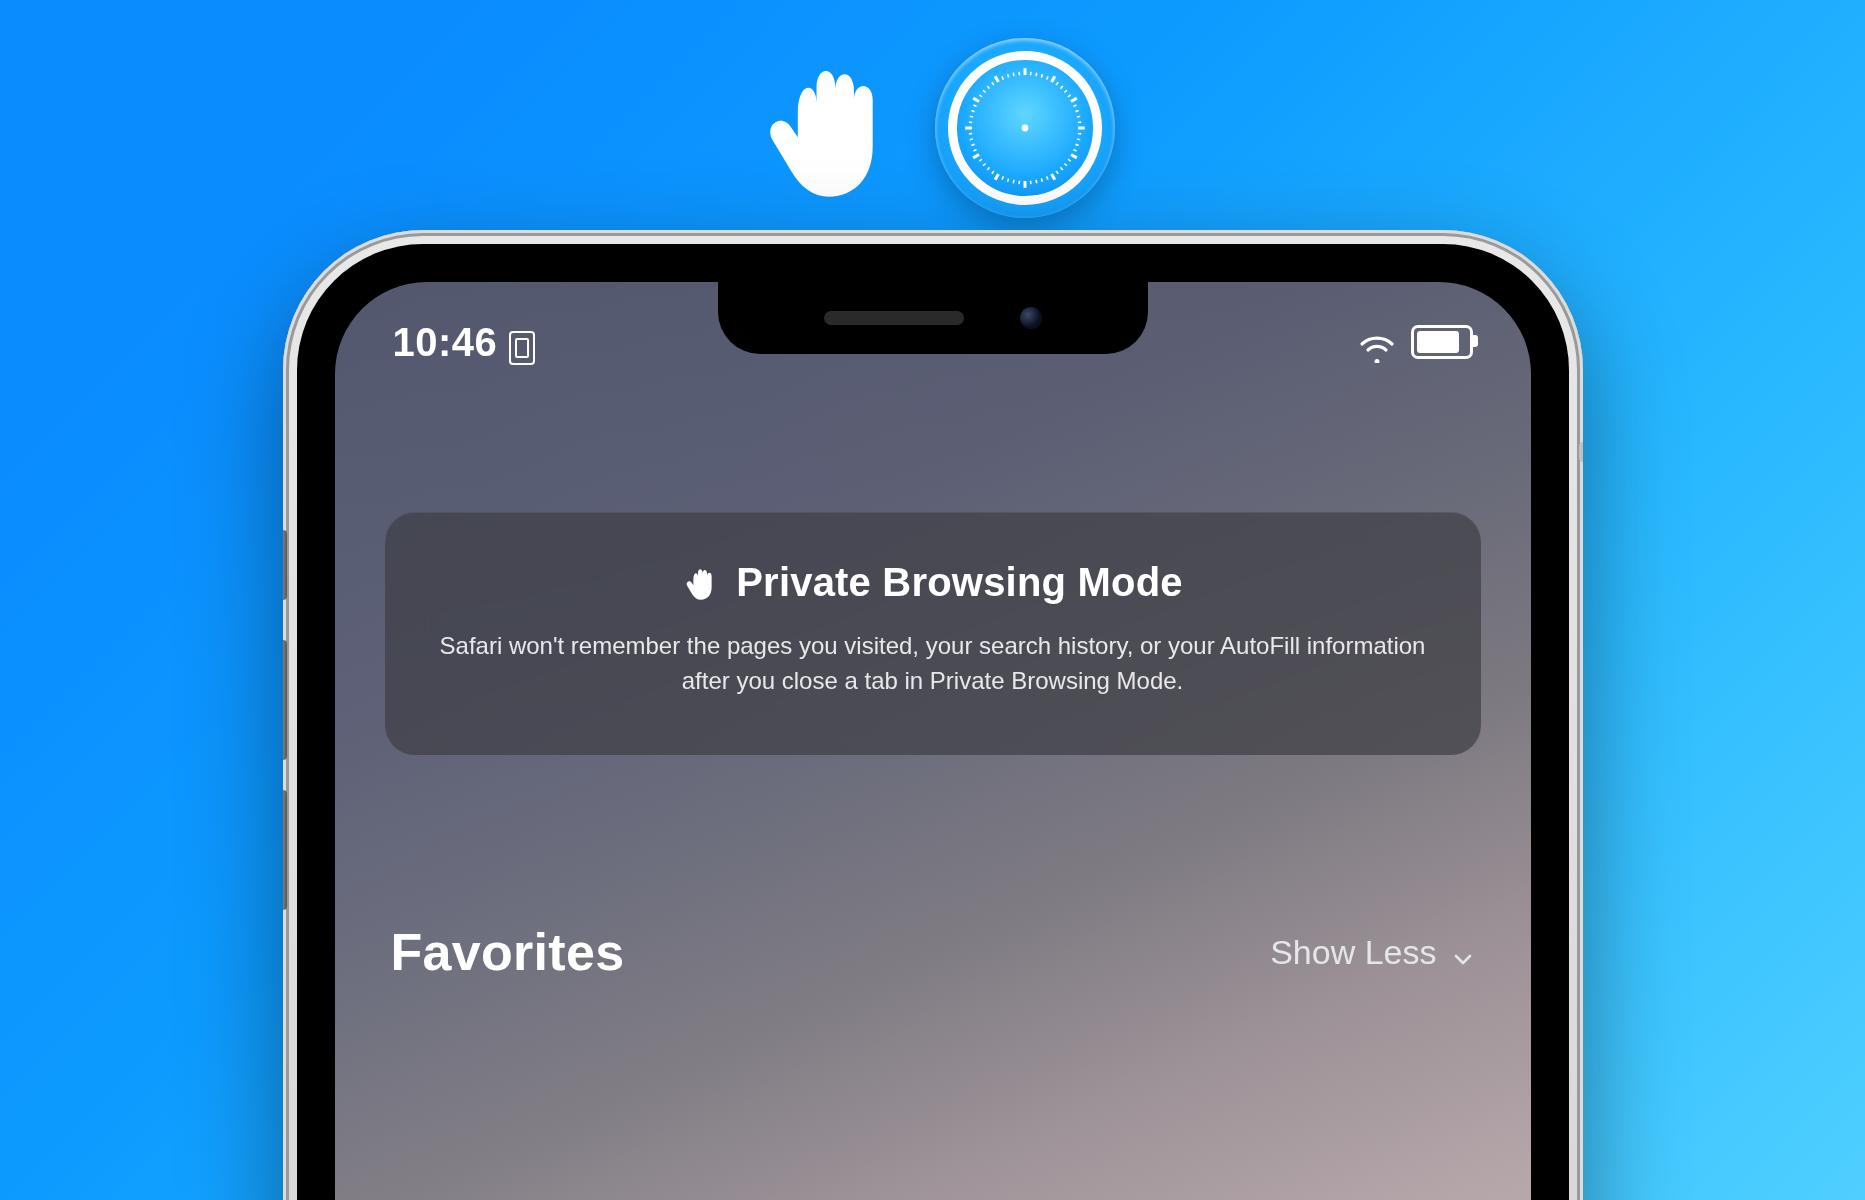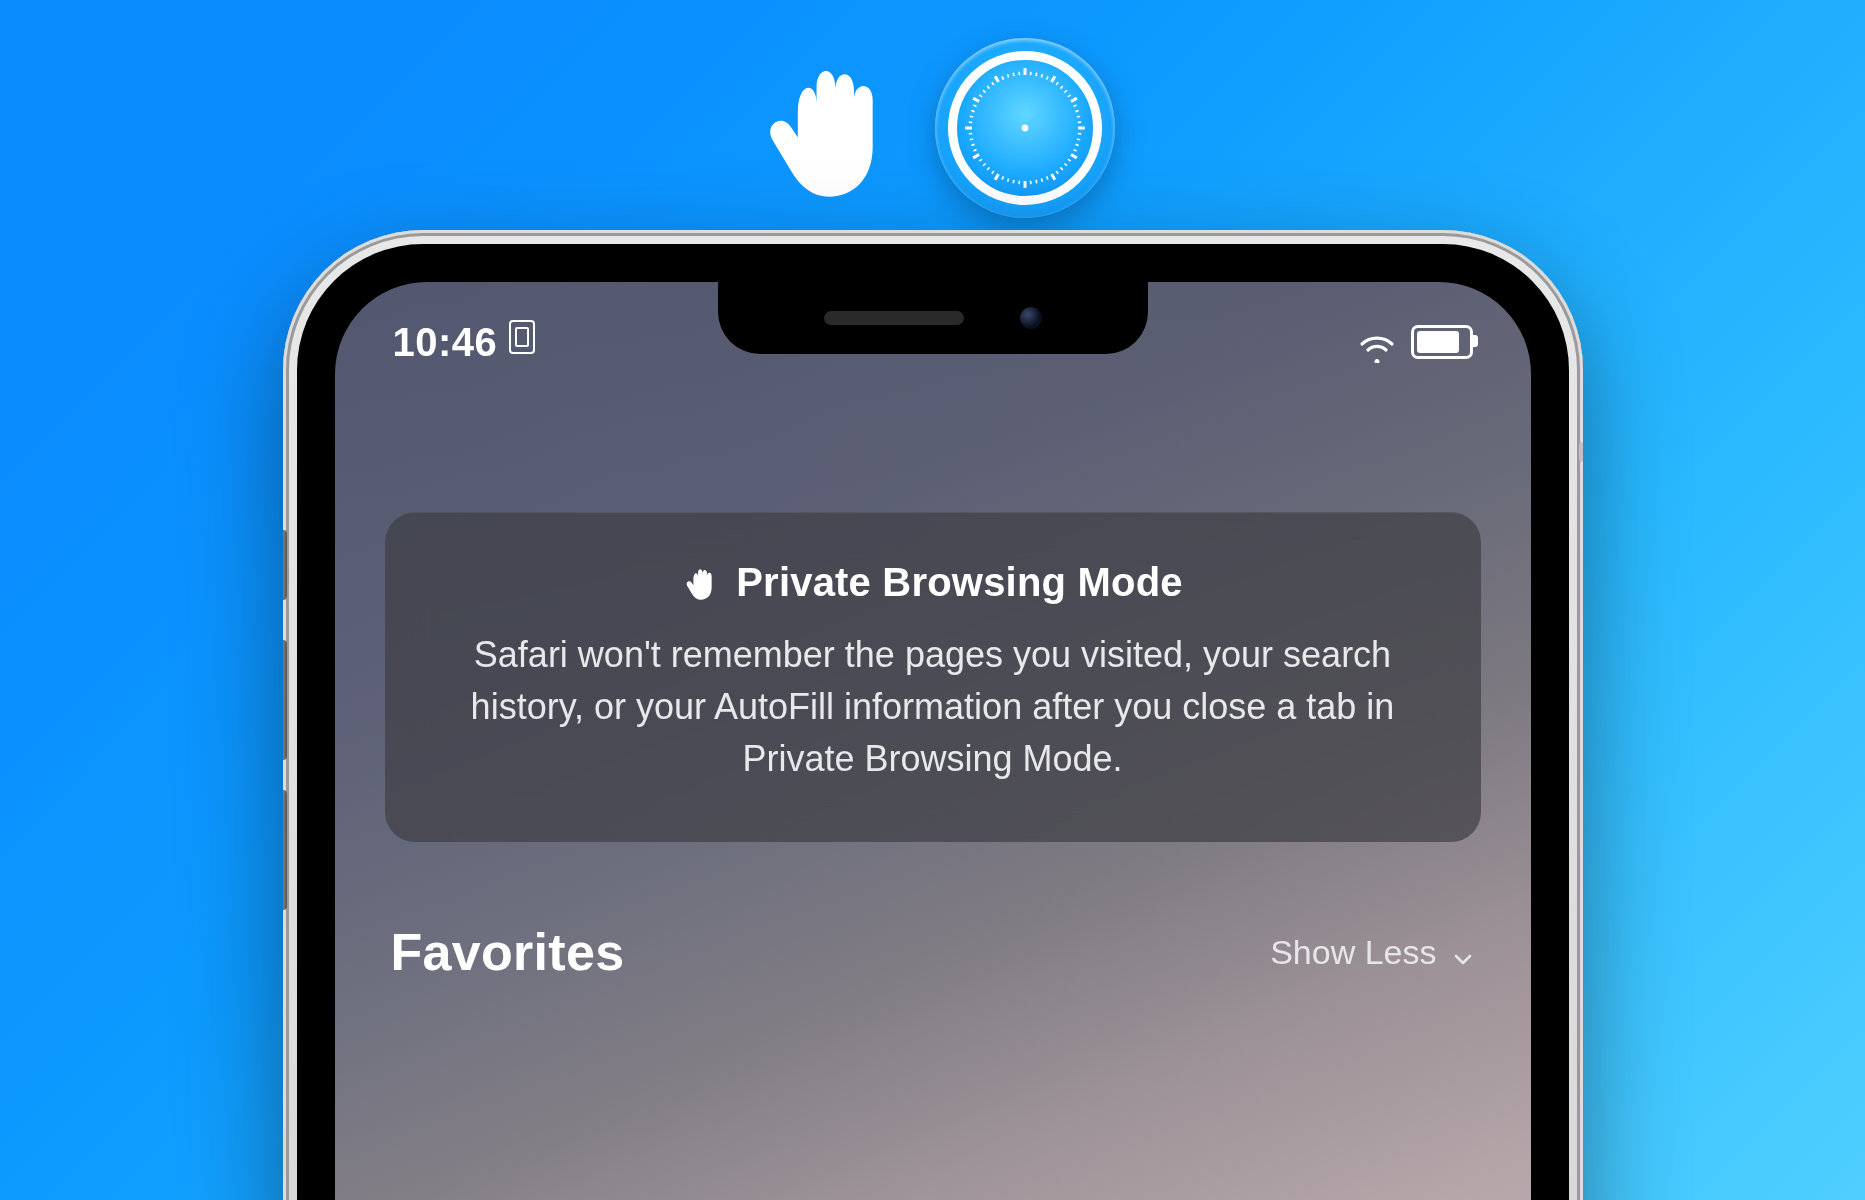--- a/index.html
+++ b/index.html
@@ -15,39 +15,39 @@
   .screen{position:absolute;inset:38px;border-radius:92px;overflow:hidden;background:
      linear-gradient(rgba(30,30,40,.35),rgba(30,30,40,.2)),
      linear-gradient(155deg,#6e7695 0%,#7a7f9a 22%,#8b8ea0 34%,#a5a0a7 46%,#cdbec2 58%,#e9d5d6 70%,#f4e8e9 82%,#faf4f4 100%);
   }
   
   .notch{position:absolute;top:0;left:50%;transform:translateX(-50%);width:430px;height:72px;background:#000;border-bottom-left-radius:42px;border-bottom-right-radius:42px;display:flex;align-items:center;justify-content:center;gap:56px;}
   .speaker{width:140px;height:14px;border-radius:7px;background:#2a2a2a;}
   .camera{width:22px;height:22px;border-radius:50%;background:radial-gradient(circle at 35% 35%,#3a4a6a,#0a1020 60%);}
   
   .status{position:absolute;top:28px;left:0;right:0;height:64px;display:flex;align-items:center;justify-content:space-between;padding:0 58px;color:#fff;font-weight:600;font-size:40px;letter-spacing:0.5px;}
-  .status-left{display:flex;align-items:flex-start;gap:12px;}
+  .status-left{display:flex;align-items:flex-end;gap:12px;}
   .status-right{display:flex;align-items:center;gap:14px;}
   .sim-icon{width:22px;height:30px;border:2.5px solid #fff;border-radius:4px;position:relative;}
   .sim-icon::after{content:'';position:absolute;left:4px;top:5px;width:10px;height:16px;border:2px solid #fff;border-radius:2px;}
   .wifi{position:relative;width:40px;height:30px;}
   .battery{width:56px;height:28px;border:3px solid #fff;border-radius:7px;position:relative;}
   .battery::after{content:'';position:absolute;right:-8px;top:7px;width:5px;height:12px;background:#fff;border-radius:0 3px 3px 0;}
   .battery-fill{position:absolute;left:3px;top:3px;bottom:3px;width:42px;background:#fff;border-radius:3px;}
   
   .side-btn{position:absolute;background:linear-gradient(90deg,#555,#888,#555);border-radius:4px;}
   .side-left-1{left:-6px;top:300px;width:10px;height:70px;}
   .side-left-2{left:-6px;top:410px;width:10px;height:120px;}
   .side-left-3{left:-6px;top:560px;width:10px;height:120px;}
   .side-right-1{right:-5px;top:212px;width:9px;height:20px;background:#c0c0c0;}
   
   .card{position:absolute;left:50px;right:50px;top:230px;background:rgba(60,60,67,.68);backdrop-filter:blur(20px);border-radius:30px;padding:48px 54px 56px;color:#fff;text-align:center;box-shadow:0 1px 0 rgba(255,255,255,.08) inset;}
   .card-title{font-size:40px;font-weight:600;display:flex;align-items:center;justify-content:center;gap:16px;margin-bottom:24px;letter-spacing:0.2px;}
   .card-hand{width:38px;height:38px;}
-  .card-body{font-size:36px;line-height:1.45;color:#e8e8ea;font-weight:400;}
+  .card-body{font-size:24px;line-height:1.45;color:#e8e8ea;font-weight:400;}
   
   .fav-row{position:absolute;left:56px;right:56px;top:640px;display:flex;align-items:center;justify-content:space-between;color:#fff;}
   .fav-title{font-size:52px;font-weight:700;letter-spacing:0.3px;}
   .show-less{font-size:34px;font-weight:400;color:#e6e6ea;display:flex;align-items:center;gap:14px;cursor:pointer;}
   .chev{width:24px;height:24px;}
 </style>
 </head>
 <body>
 
 <div class="canvas">

